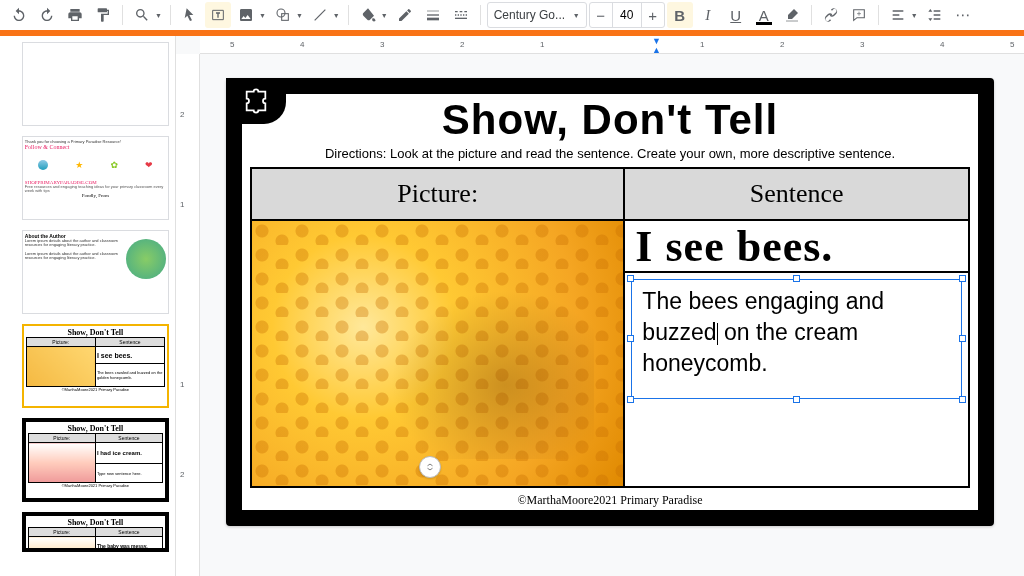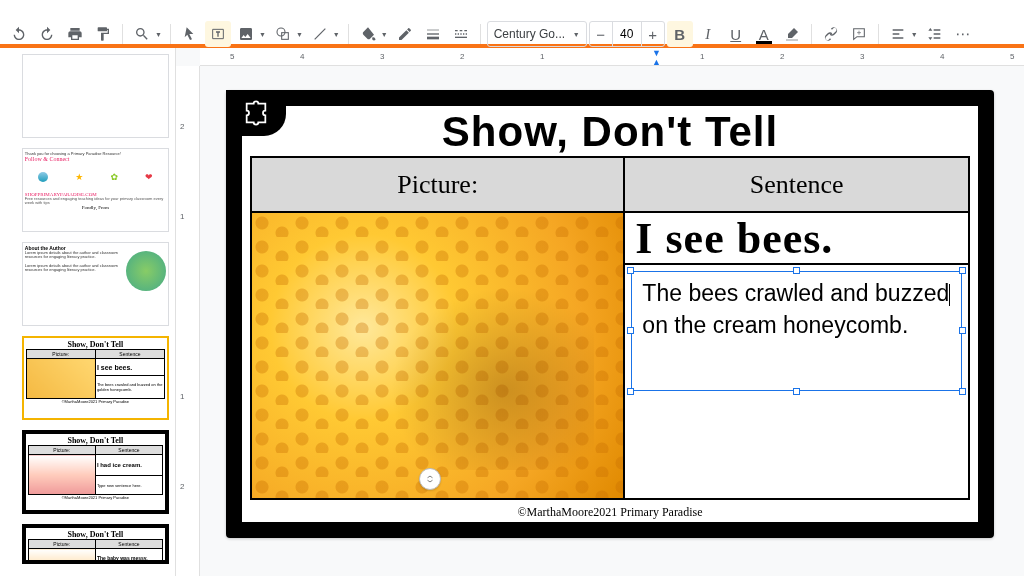--- a/index.html
+++ b/index.html
@@ -5,28 +5,27 @@
   * { box-sizing: border-box; margin: 0; padding: 0; }
   body {
     font-family: Arial, sans-serif;
     background: #fff;
     width: 1024px;
     height: 576px;
     overflow: hidden;
     font-size: 12px;
   }
   .toolbar {
-    height: 24px;
+    height: 36px;
     display: flex;
     align-items: center;
     padding: 0 6px;
     gap: 2px;
-    border-bottom: 4px solid #f97316;
+    border-bottom: 6px solid #f97316;
     background: #fff;
-    margin-top: 24px;
   }
   .tb-btn {
     width: 26px; height: 26px;
     display: flex; align-items: center; justify-content: center;
     border-radius: 3px;
     cursor: pointer;
     color: #5f6368;
     font-size: 15px;
   }
   .tb-sep { width: 1px; height: 20px; background: #e0e0e0; margin: 0 4px; }
@@ -511,20 +510,21 @@
     </div>
 
     <div class="slide-viewport">
       <div class="slide">
         <div class="puzzle-corner">
           <svg class="puzzle-icon" viewBox="0 0 24 24">
               <path fill="none" stroke="#fff" stroke-width="1.5" d="M4 4h6a2 2 0 1 1 4 0h6v6a2 2 0 1 0 0 4v6h-6a2 2 0 1 1-4 0H4v-6a2 2 0 1 0 0-4z"></path>
             </svg>
         </div>
         <div class="slide-title">Show, Don't Tell</div>
+        <div class="slide-directions">Directions: Look at the picture and read the sentence. Create your own, more descriptive sentence.</div>
 
         <table class="main-table">
           <tbody>
               <tr>
             <th style="width:52%">Picture:</th>
             <th>Sentence</th>
           </tr>
           <tr>
             <td class="pic-cell" rowspan="2">
               <div class="honeycomb"></div>
@@ -532,21 +532,21 @@
               <div class="resize-handle-btn">
                 <svg width="10" height="10" viewBox="0 0 24 24">
                       <path stroke="#666" stroke-width="2" fill="none" d="M6 9l6-4 6 4M6 15l6 4 6-4"></path>
                     </svg>
               </div>
             </td>
             <td class="sentence-cell">
               <div class="big-sentence">I see bees.</div>
               <div class="textbox-wrap">
                 <div class="edit-textbox">
-                  <span>The bees crawled and buzzed</span><span class="cursor-caret"></span><span> on the cream honeycomb.</span>
+                  <span>The bees engaging and buzzed</span><span class="cursor-caret"></span><span> on the cream honeycomb.</span>
                 </div>
                 <span class="sel-handle h-tl"></span>
                 <span class="sel-handle h-tm"></span>
                 <span class="sel-handle h-tr"></span>
                 <span class="sel-handle h-ml"></span>
                 <span class="sel-handle h-mr"></span>
                 <span class="sel-handle h-bl"></span>
                 <span class="sel-handle h-bm"></span>
                 <span class="sel-handle h-br"></span>
               </div>

